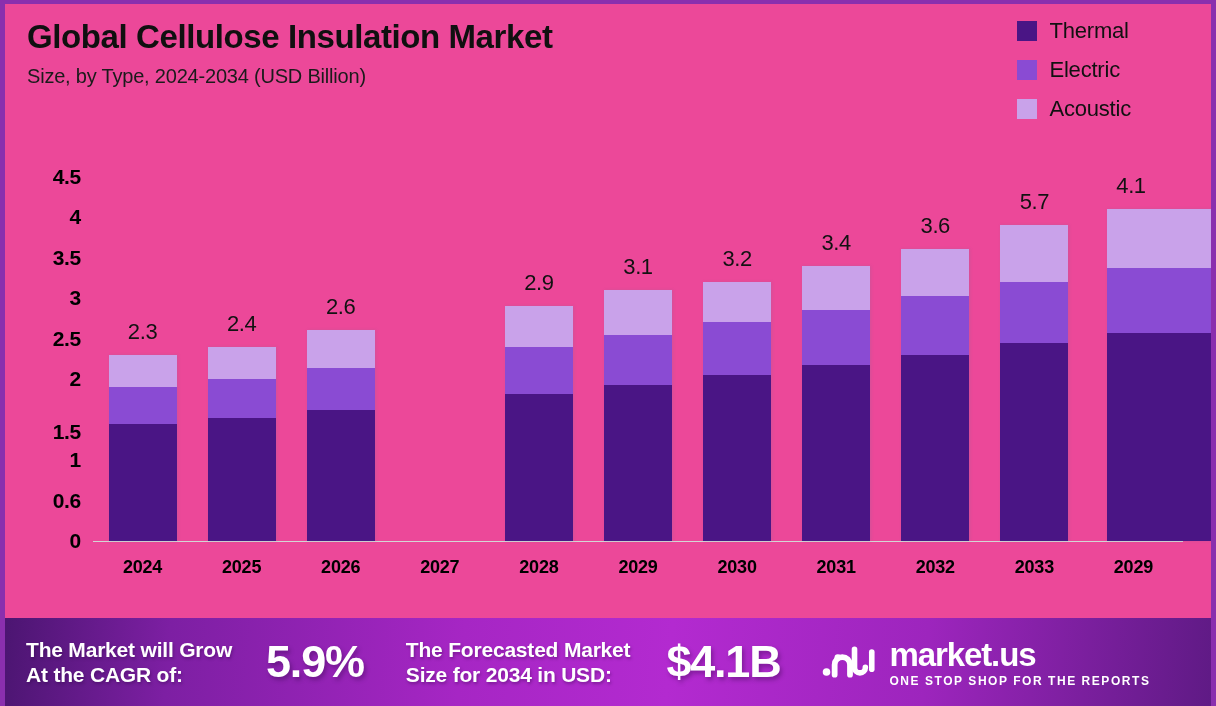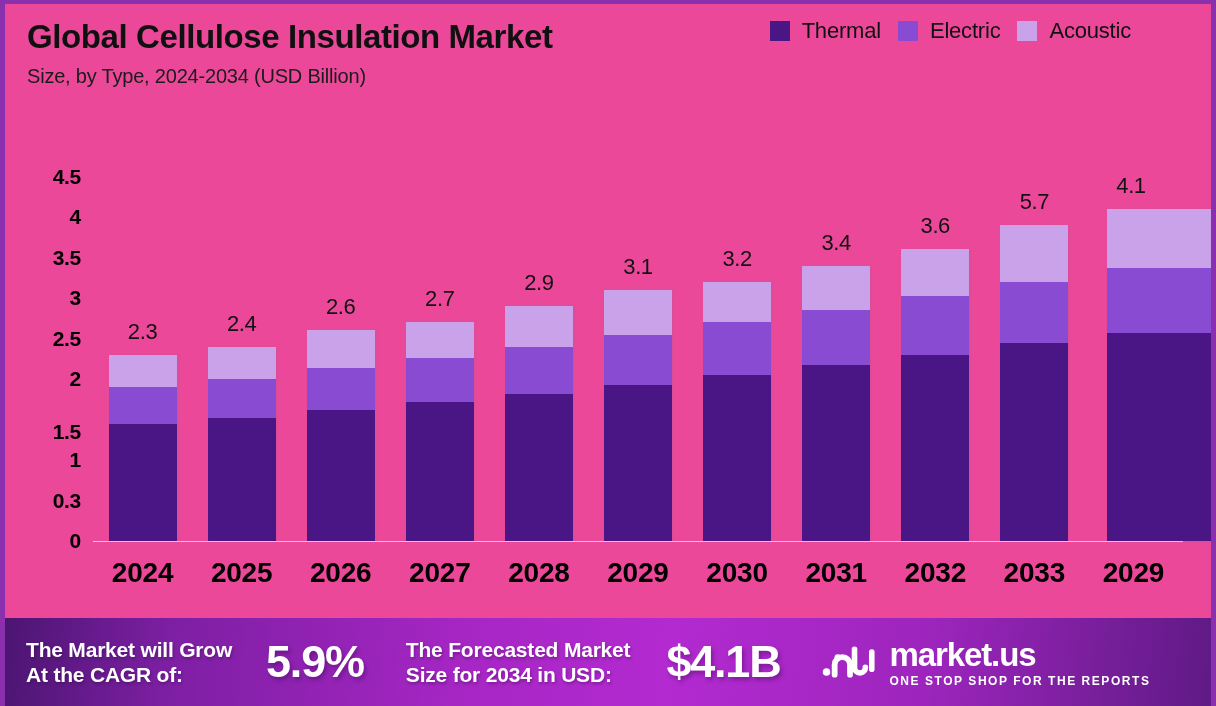--- a/index.html
+++ b/index.html
@@ -48,21 +48,21 @@
     letter-spacing: -0.2px;
     white-space: nowrap;
   }
 
   
   .legend {
     position: absolute;
     right: 80px;
     top: 16px;
     display: flex;
-    flex-direction: row;
+    flex-direction: column;
     gap: 17px;
   }
   .legend-item {
     display: flex;
     align-items: center;
     gap: 12px;
   }
   .legend-swatch {
     width: 20px;
     height: 20px;
@@ -140,21 +140,21 @@
   .x-axis {
     position: absolute;
     left: 88px;
     top: 553px;
     width: 1096px;
     height: 34px;
   }
   .x-label {
     position: absolute;
     transform: translateX(-50%);
-    font-size: 28px;
+    font-size: 18px;
     font-weight: bold;
     color: #000000;
     letter-spacing: -0.2px;
     white-space: nowrap;
   }
 
   
   .footer {
     position: absolute;
     left: -5px;
@@ -241,21 +241,21 @@
       </div>
       <div class="legend-item">
         <span class="legend-swatch" style="background: rgb(201, 162, 234);"></span>
         <span class="legend-label">Acoustic</span>
       </div>
     </div>
 
   <div class="plot">
     <div class="y-axis" id="yaxis-root">
         <div class="y-tick" style="top: 387px;">0</div>
-        <div class="y-tick" style="top: 346.5px;">0.3</div>
+        <div class="y-tick" style="top: 346.5px;">0.6</div>
         <div class="y-tick" style="top: 306px;">1</div>
         <div class="y-tick" style="top: 265.5px; margin-top: 12px;">1.5</div>
         <div class="y-tick" style="top: 225px;">2</div>
         <div class="y-tick" style="top: 184.5px;">2.5</div>
         <div class="y-tick" style="top: 144px;">3</div>
         <div class="y-tick" style="top: 103.5px;">3.5</div>
         <div class="y-tick" style="top: 63px;">4</div>
         <div class="y-tick" style="top: 22.5px;">4.5</div>
       </div>
     <div class="grid-base" id="baseline" style="top: 387px;"></div>
@@ -276,28 +276,20 @@
           </div>
           <div class="bar-total" style="bottom: 204.4px;">2.4</div>
         </div>
         <div class="bar-group" style="left: 213.727px; width: 68px; height: 400px;">
           <div class="bar-stack" style="height: 210.6px;">
             <div class="seg" style="height: 37.26px; background: rgb(201, 162, 234);"></div>
             <div class="seg" style="height: 42.12px; background: rgb(138, 75, 211);"></div>
             <div class="seg" style="height: 131.22px; background: rgb(74, 21, 133);"></div>
           </div>
           <div class="bar-total" style="bottom: 220.6px;">2.6</div>
-        </div>
-        <div class="bar-group" style="left: 312.818px; width: 68px; height: 400px;">
-          <div class="bar-stack" style="height: 218.7px;">
-            <div class="seg" style="height: 35.64px; background: rgb(201, 162, 234);"></div>
-            <div class="seg" style="height: 44.55px; background: rgb(138, 75, 211);"></div>
-            <div class="seg" style="height: 138.51px; background: rgb(74, 21, 133);"></div>
-          </div>
-          <div class="bar-total" style="bottom: 228.7px;">2.7</div>
         </div>
         <div class="bar-group" style="left: 411.909px; width: 68px; height: 400px;">
           <div class="bar-stack" style="height: 234.9px;">
             <div class="seg" style="height: 40.5px; background: rgb(201, 162, 234);"></div>
             <div class="seg" style="height: 46.98px; background: rgb(138, 75, 211);"></div>
             <div class="seg" style="height: 147.42px; background: rgb(74, 21, 133);"></div>
           </div>
           <div class="bar-total" style="bottom: 244.9px;">2.9</div>
         </div>
         <div class="bar-group" style="left: 511px; width: 68px; height: 400px;">

